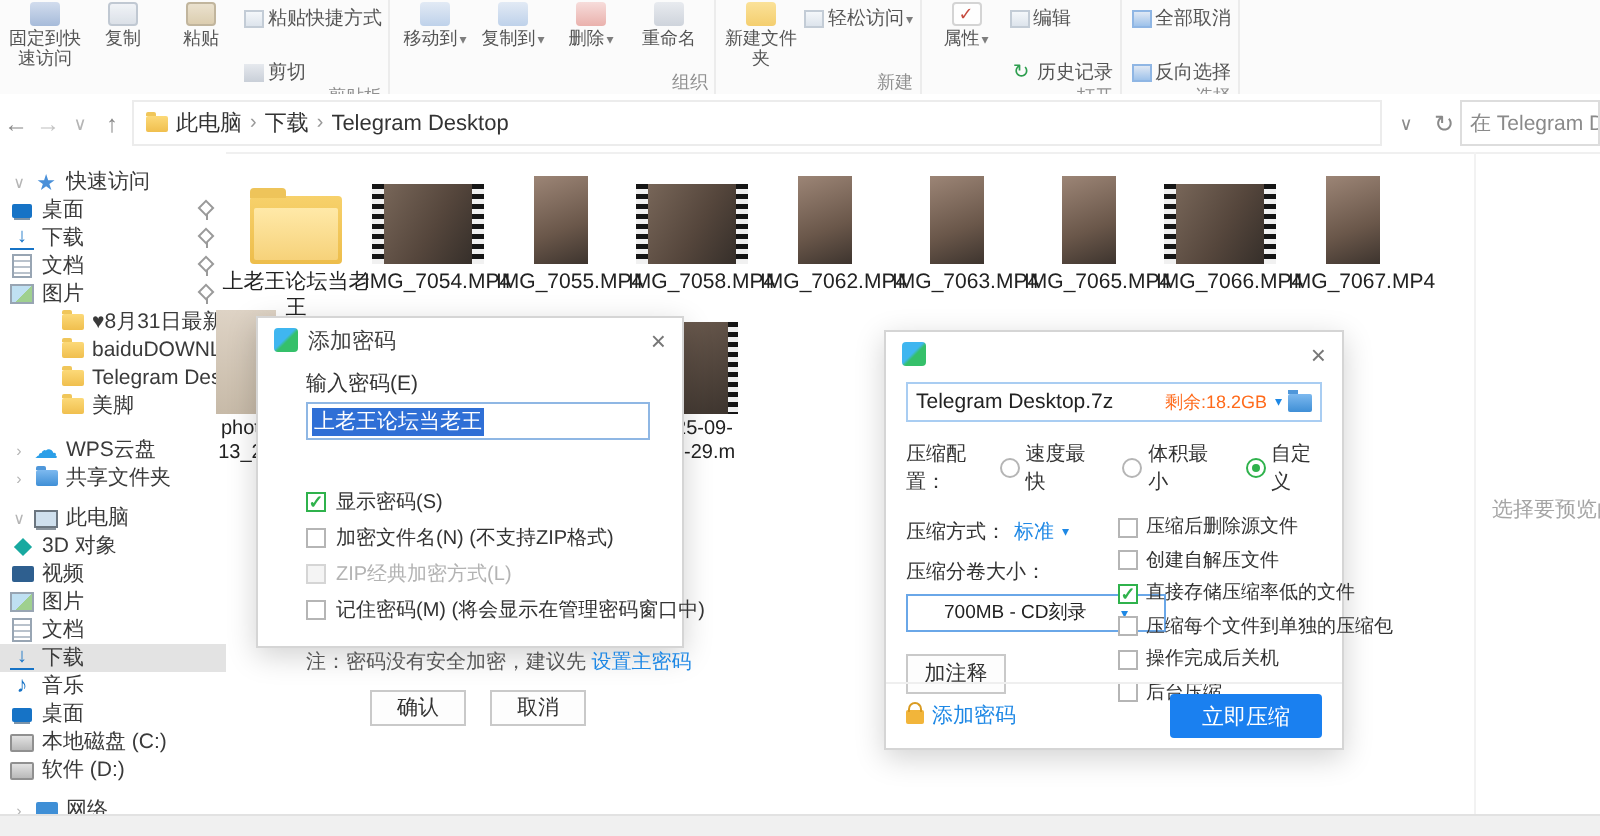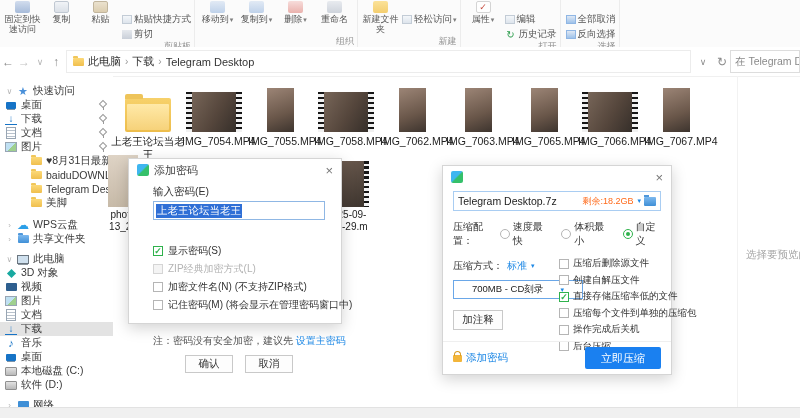--- a/index.html
+++ b/index.html
@@ -20,21 +20,21 @@
   .ri-paste{background:linear-gradient(#e9dfca,#d9c9a8);border:1px solid #bbae93;box-sizing:border-box}
   .ri-move{background:linear-gradient(#dfe8f4,#b8cde8)}
   .ri-del{background:linear-gradient(#f6d9d7,#e8a9a4)}
   .ri-ren{background:linear-gradient(#e6e9ee,#c9cfd8)}
   .ri-nf{background:linear-gradient(#fbdf8e,#f3c95f)}
   .ri-props{background:#fff;border:1px solid #d0d0d0;box-sizing:border-box;color:#c0392b;
             font-size:9px;line-height:10px;text-align:center}
   .ri-page{background:linear-gradient(#f4f7fa,#dde4ec);border:1px solid #c3ccd6;box-sizing:border-box}
   .ri-hist{color:#2e9e4f;font-size:10px;line-height:10px;text-align:center;width:12px}
   .ri-sel{background:linear-gradient(#dfe8f4,#9ec2ea);border:1px solid #8fb6e4;box-sizing:border-box}
-  .rsmallcol{display:flex;flex-direction:column;gap:2px;margin-left:2px;padding-top:12px}
+  .rsmallcol{display:flex;flex-direction:column;gap:14px;margin-left:2px;padding-top:2px}
   .rsmall{font-size:9.5px;color:#555;white-space:nowrap;display:flex;align-items:center;cursor:default}
   .rlabel{text-align:right;font-size:9px;color:#909090;height:11px;line-height:11px}
   .caret{color:#7e7e7e;font-size:7px;margin-left:1px}
   .caret-b{color:#1e88e5}
 
   
   .addr{position:absolute;left:0;top:47px;width:800px;height:29px;background:#fff;
         display:flex;align-items:center;border-bottom:1px solid #f0f0f0}
   .nav-ic{color:#8a8a8a;font-size:12px;width:16px;text-align:center;cursor:default}
   .crumbbox{flex:1;height:21px;border:1px solid #ececec;display:flex;align-items:center;
@@ -135,21 +135,21 @@
   
   .pwd{left:128px;top:158px;width:212px;height:164px;z-index:30}
   .pwd-body{padding:2px 16px 0 24px}
   .pwd-lab{font-size:10.5px;color:#333;margin-top:2px}
   .pwd-input{height:17px;border:1px solid #8fb7e4;display:flex;align-items:center;padding:0 2px;
              margin-top:2px;font-size:10.5px}
   .seltext{background:#2f6fd6;color:#fff;padding:0 1px;white-space:nowrap}
   .pwd-opts{margin-top:24px;display:flex;flex-direction:column;gap:4px}
   .optrow{display:flex;align-items:center;gap:5px;font-size:10px;color:#333;white-space:nowrap}
   .optrow.dim{color:#b3b3b3}
-  .pwd-note{font-size:10px;color:#555;margin-top:22px;white-space:nowrap}
+  .pwd-note{font-size:10px;color:#555;margin-top:12px;white-space:nowrap}
   .link{color:#1e88e5;cursor:default}
   .pwd-btns{display:flex;justify-content:center;gap:12px;margin-top:7px}
   .btn{width:46px;height:16px;border:1px solid #c9c9c9;background:#fdfdfd;font-size:10.5px;
        color:#333;display:inline-flex;align-items:center;justify-content:center;cursor:default}
 
   
   .cmp{left:442px;top:165px;width:228px;height:208px;z-index:20}
   .cmp-body{padding:3px 10px 0}
   .fn-row{height:18px;border:1px solid #a9cdf2;display:flex;align-items:center;padding:0 4px;gap:3px}
   .fn{flex:1;font-size:10.5px;color:#222;white-space:nowrap;overflow:hidden}
@@ -531,27 +531,27 @@
   <div class="pwd-body">
     <div class="pwd-lab">输入密码(E)</div>
     <div class="pwd-input">
       <span class="seltext">上老王论坛当老王</span>
     </div>
     <div class="pwd-opts">
       <div class="optrow">
         <span class="cb on">✓</span>
         <span>显示密码(S)</span>
       </div>
+      <div class="optrow">
+        <span class="cb"></span>
+        <span>加密文件名(N) (不支持ZIP格式)</span>
+      </div>
       <div class="optrow dim">
         <span class="cb dis"></span>
         <span>ZIP经典加密方式(L)</span>
-      </div>
-      <div class="optrow">
-        <span class="cb"></span>
-        <span>加密文件名(N) (不支持ZIP格式)</span>
       </div>
       <div class="optrow">
         <span class="cb"></span>
         <span>记住密码(M) (将会显示在管理密码窗口中)</span>
       </div>
     </div>
     <div class="pwd-note">
       <span>注：密码没有安全加密，建议先 </span><span class="link">设置主密码</span>
     </div>
     <div class="pwd-btns">
@@ -588,20 +588,21 @@
         <span>自定义</span>
       </span>
     </div>
     <div class="cols">
       <div class="colL">
         <div class="kv">
           <span>压缩方式：</span>
           <span class="val">标准</span>
           <span class="caret caret-b">▾</span>
         </div>
+        <div class="split-lab">压缩分卷大小：</div>
         <div class="split-box">
           <span>700MB  - CD刻录</span>
           <span class="caret caret-b">▾</span>
         </div>
         <div class="comment-btn">加注释</div>
       </div>
       <div class="colR">
         <div class="optrow">
           <span class="cb"></span>
           <span>压缩后删除源文件</span>

